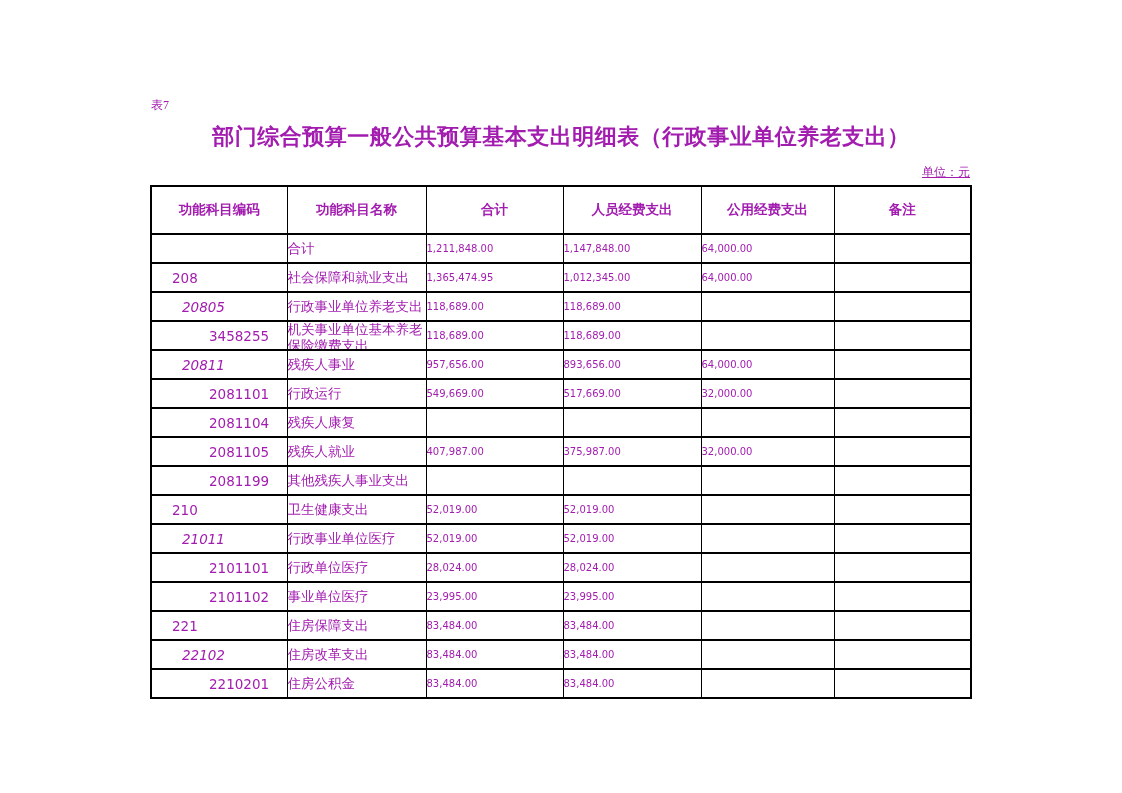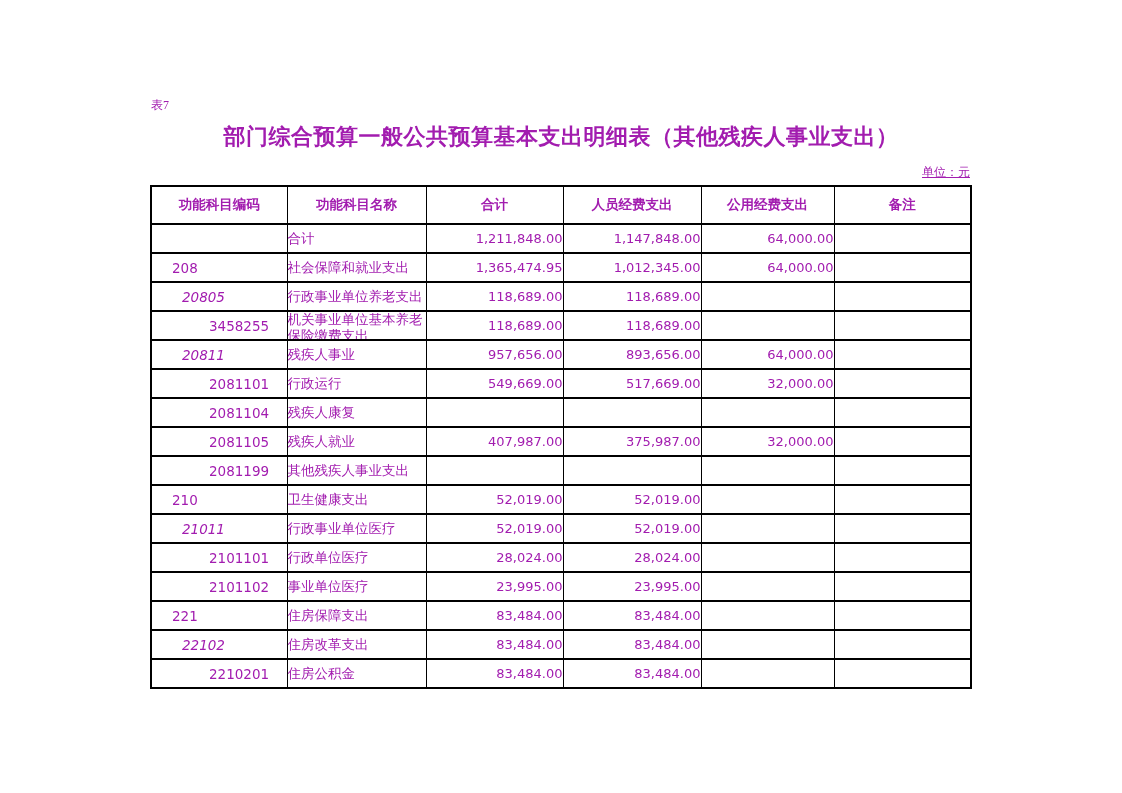--- a/index.html
+++ b/index.html
@@ -50,21 +50,21 @@
   }
   table.budget th, table.budget td{
     border-left:1px solid #000;
     border-right:1px solid #000;
     border-top:2px solid #000;
     border-bottom:2px solid #000;
     padding:0;
     vertical-align:middle;
     overflow:hidden;
   }
-  table.budget thead tr{height:38px;}
+  table.budget thead tr{height:48px;}
   table.budget tbody tr{height:29px;}
   th{
     font-size:13.5px;
     font-weight:bold;
     text-align:center;
     font-family:"Liberation Serif", serif;
   }
   td.code{
     font-family:"DejaVu Sans", sans-serif;
     font-size:13.5px;
@@ -81,35 +81,34 @@
     padding-right:1px;
   }
   td.name .clip{
     max-height:27px;
     overflow:hidden;
     line-height:16px;
     word-break:break-all;
   }
   td.num{
     font-family:"DejaVu Sans", sans-serif;
-    font-size:13px;
-    text-align:right;
+    font-size:10px;
     padding-right:4px;
     margin-left:24px;
   }
   td.remark{}
 </style>
 </head>
 <body>
 
 <div class="page">
 
   <div class="table-label">表7</div>
 
-  <div class="doc-title">部门综合预算一般公共预算基本支出明细表（其他残疾人事业支出）</div>
+  <div class="doc-title">部门综合预算一般公共预算基本支出明细表（行政事业单位养老支出）</div>
 
   <div class="unit-label">单位：元</div>
 
   <table class="budget">
     <colgroup>
       <col style="width:136px">
       <col style="width:139px">
       <col style="width:137px">
       <col style="width:138px">
       <col style="width:133px">

